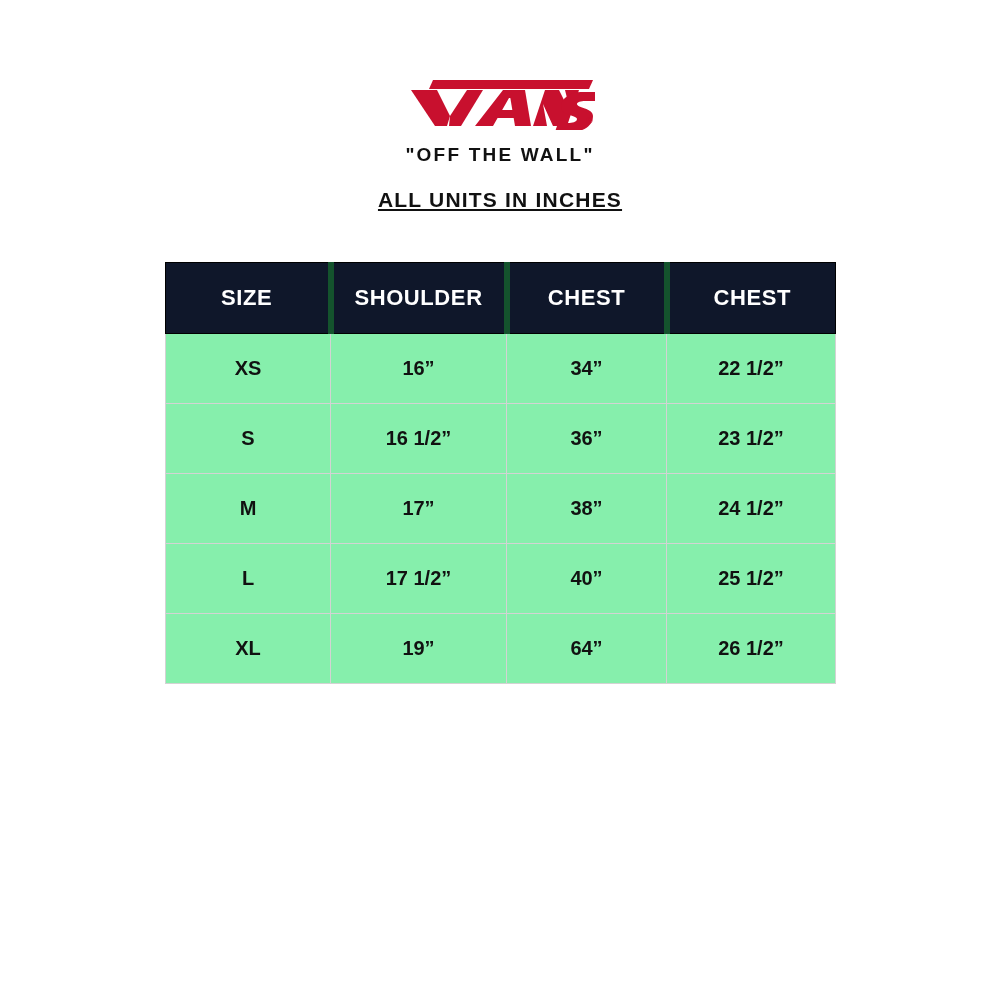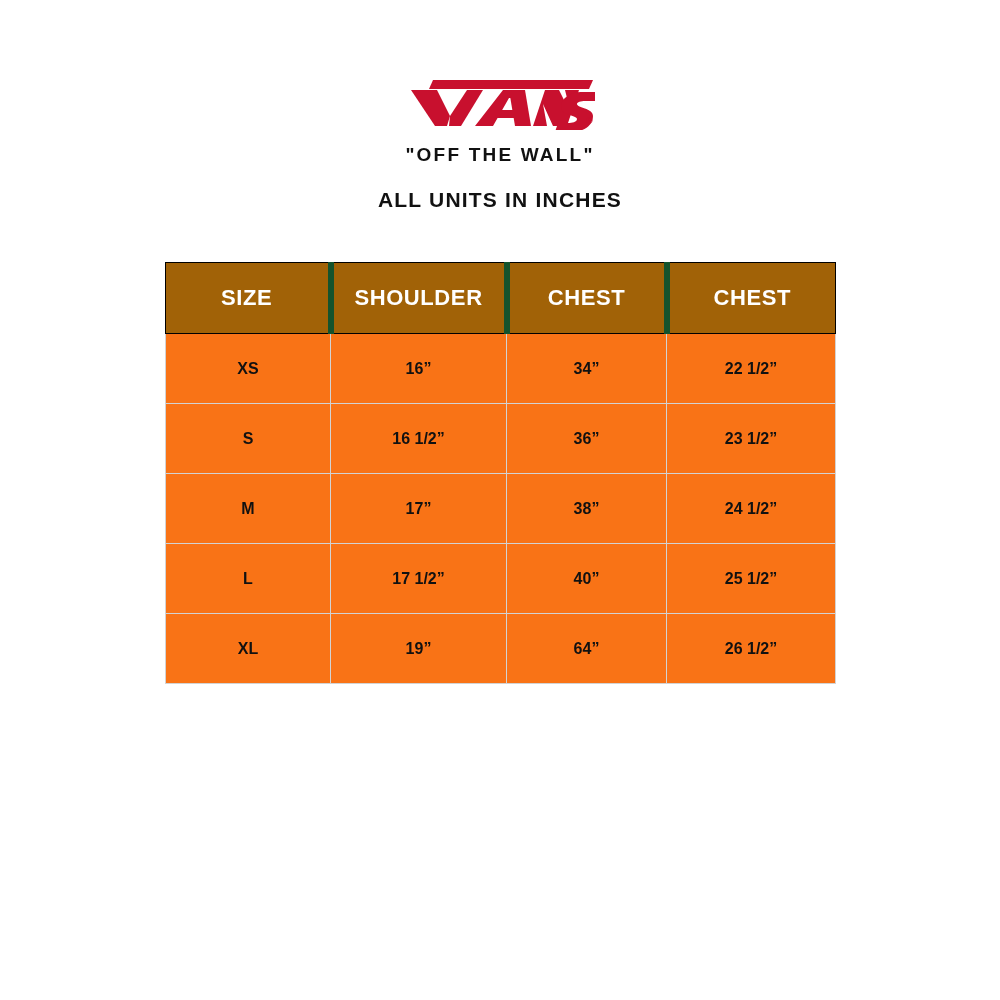--- a/index.html
+++ b/index.html
@@ -59,53 +59,54 @@
     line-height: 1;
     text-align: center;
   }
   .subtitle {
     margin-top: 22px;
     font-size: 21px;
     font-weight: bold;
     letter-spacing: 1.2px;
     color: #111111;
     text-align: center;
+    text-decoration: underline;
   }
 
   
   .table-wrap {
     margin-top: 50px;
     width: 670px;
   }
   table.size-table {
     width: 670px;
     border-collapse: collapse;
     table-layout: fixed;
   }
   table.size-table th {
-    background: #a16207;
+    background: #0f172a;
     color: #ffffff;
     font-size: 22px;
     font-weight: bold;
     letter-spacing: 0.6px;
     height: 68px;
     text-align: center;
     border: 1px solid #000000;
   }
   table.size-table th + th {
     border-left: 6px solid #14532d;
   }
   table.size-table td {
     height: 67px;
     text-align: center;
-    font-size: 16px;
+    font-size: 20px;
     font-weight: bold;
     color: #111111;
     border: 1px solid #d3d3d3;
-    background: #f97316;
+    background: #86efac;
   }
   table.size-table tr td:first-child { border-left: 1px solid #d3d3d3; }
   table.size-table tr td:last-child  { border-right: 1px solid #d3d3d3; }
 
   .col-size     { width: 165px; }
   .col-shoulder { width: 176px; }
   .col-chest    { width: 160px; }
   .col-length   { width: 169px; }
 </style>
 </head>

